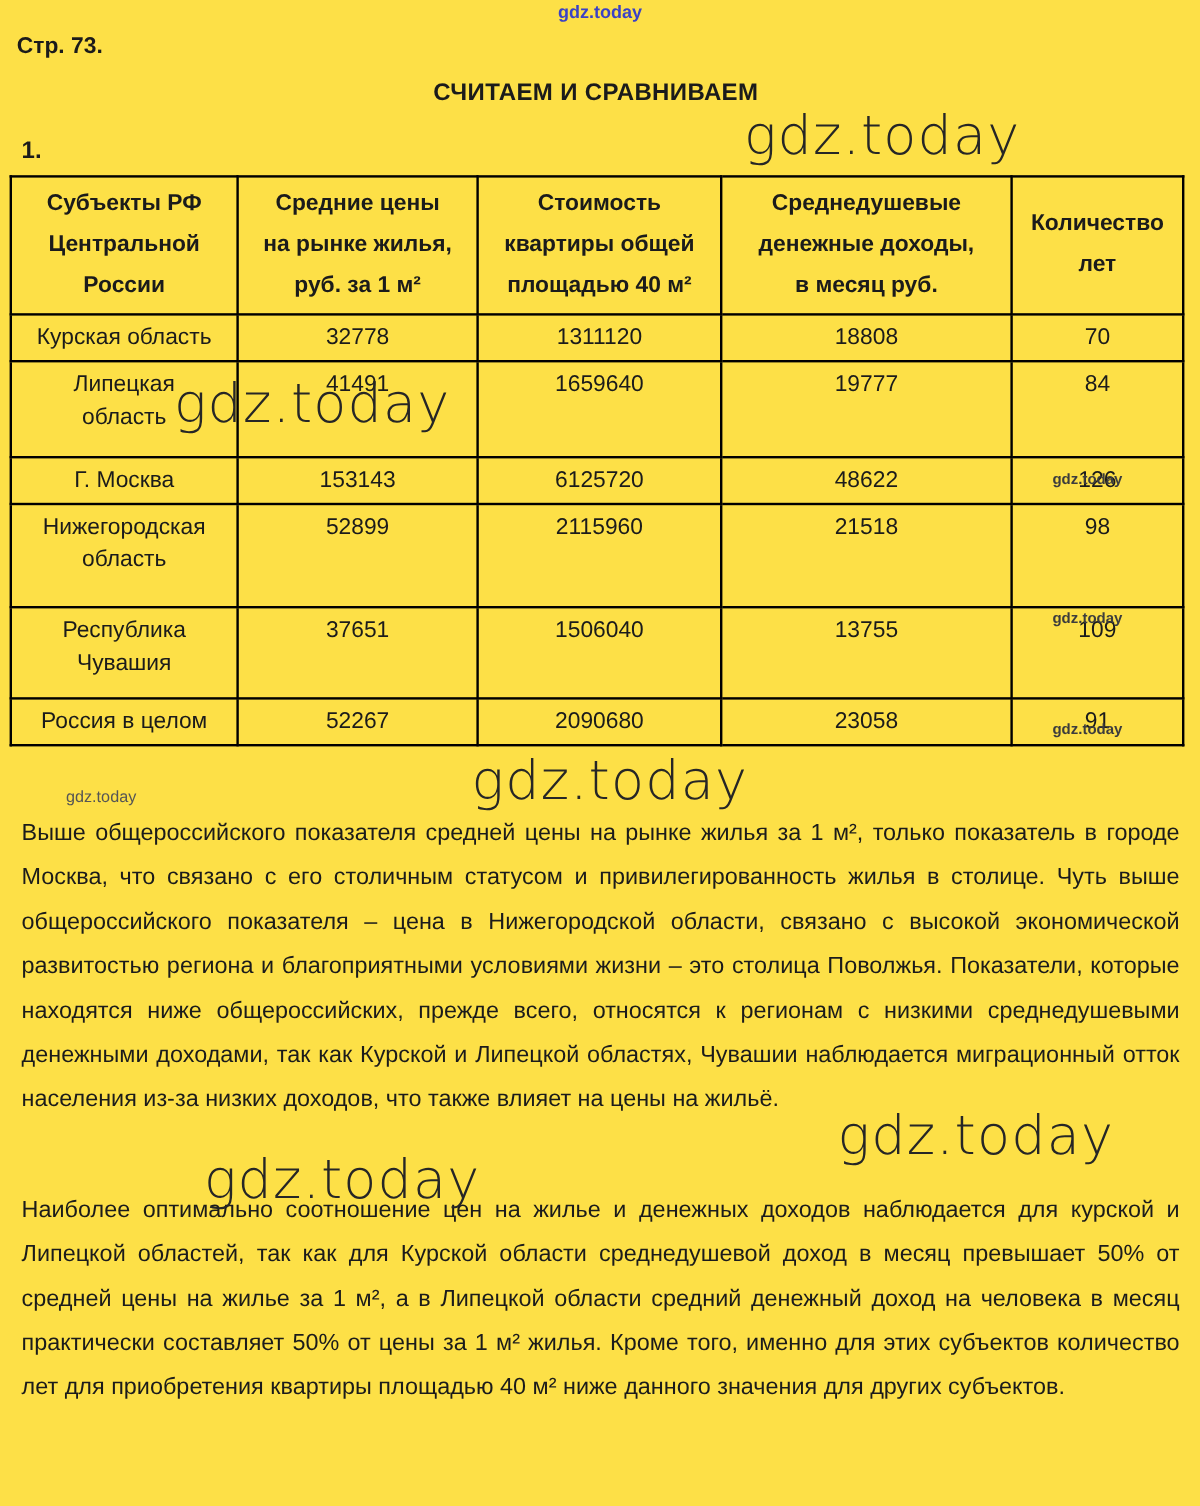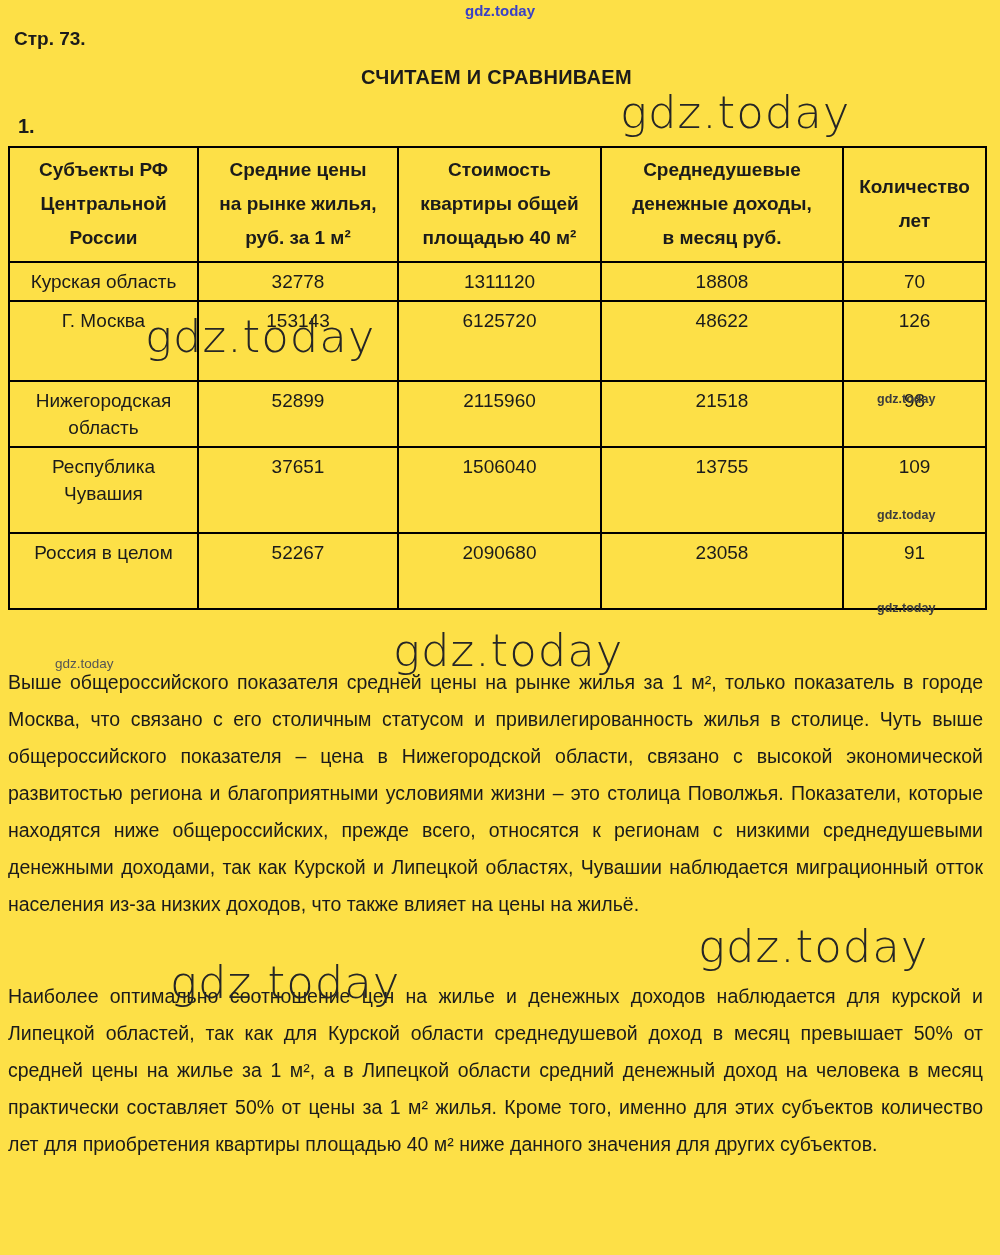--- a/index.html
+++ b/index.html
@@ -58,32 +58,32 @@
   }
   td {
     vertical-align: top;
     line-height: 27px;
   }
   tbody tr:nth-child(1) td { height: 36px; }
   tbody tr:nth-child(2) td { height: 80px; }
   tbody tr:nth-child(3) td { height: 28px; }
   tbody tr:nth-child(4) td { height: 86px; }
   tbody tr:nth-child(5) td { height: 76px; }
-  tbody tr:nth-child(6) td { height: 38px; text-align: right; }
+  tbody tr:nth-child(6) td { height: 38px; }
 
   .example {
     font-size: 19px;
     margin: 7px 0 0 10px;
   }
 
   .para {
     font-size: 19.5px;
     line-height: 37px;
     text-align: justify;
-    margin-left: 0;
+    margin-left: 10px;
     margin-right: 2px;
   }
   .para-1 { margin-top: 54px; }
   .para-2 { margin-top: 55px; }
 
   
   .wm {
     position: absolute;
     pointer-events: none;
     white-space: nowrap;
@@ -171,20 +171,28 @@
       </thead>
       <tbody>
         <tr>
           <td>Курская область</td>
           <td>32778</td>
           <td>1311120</td>
           <td>18808</td>
           <td>70</td>
         </tr>
         <tr>
+          <td>Липецкая
+область</td>
+          <td>41491</td>
+          <td>1659640</td>
+          <td>19777</td>
+          <td>84</td>
+        </tr>
+        <tr>
           <td>Г. Москва</td>
           <td>153143</td>
           <td>6125720</td>
           <td>48622</td>
           <td>126</td>
         </tr>
         <tr>
           <td>Нижегородская
 область</td>
           <td>52899</td>

